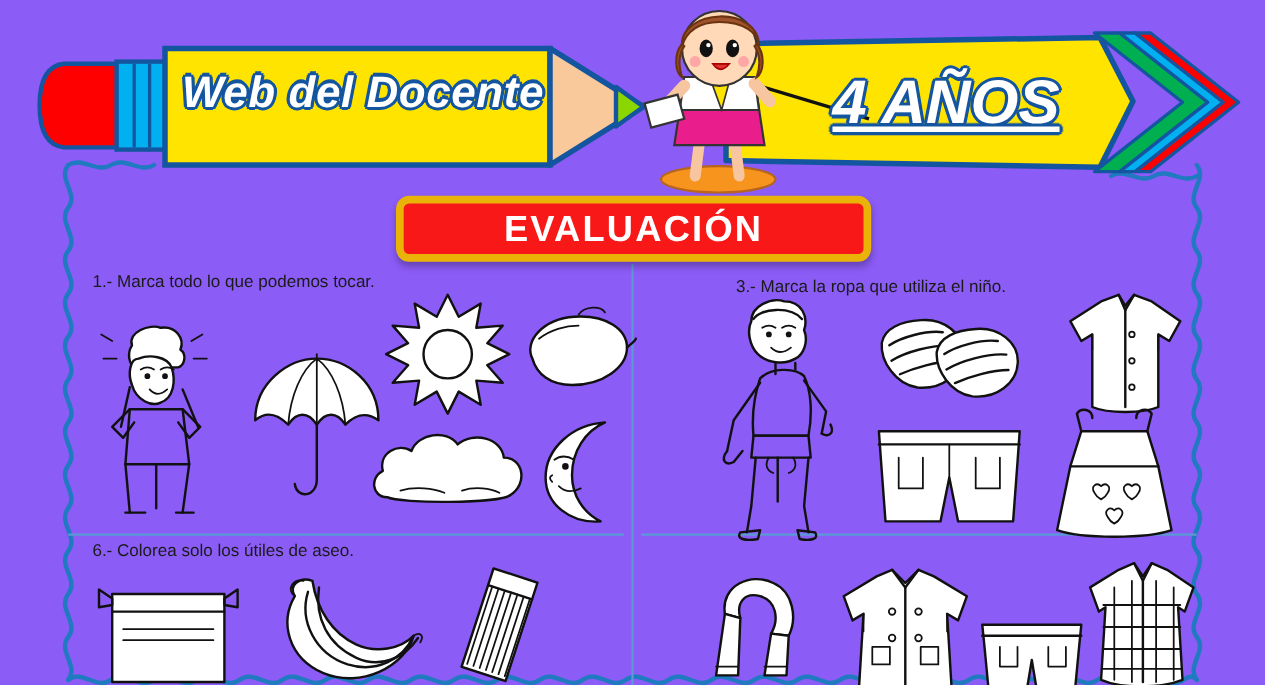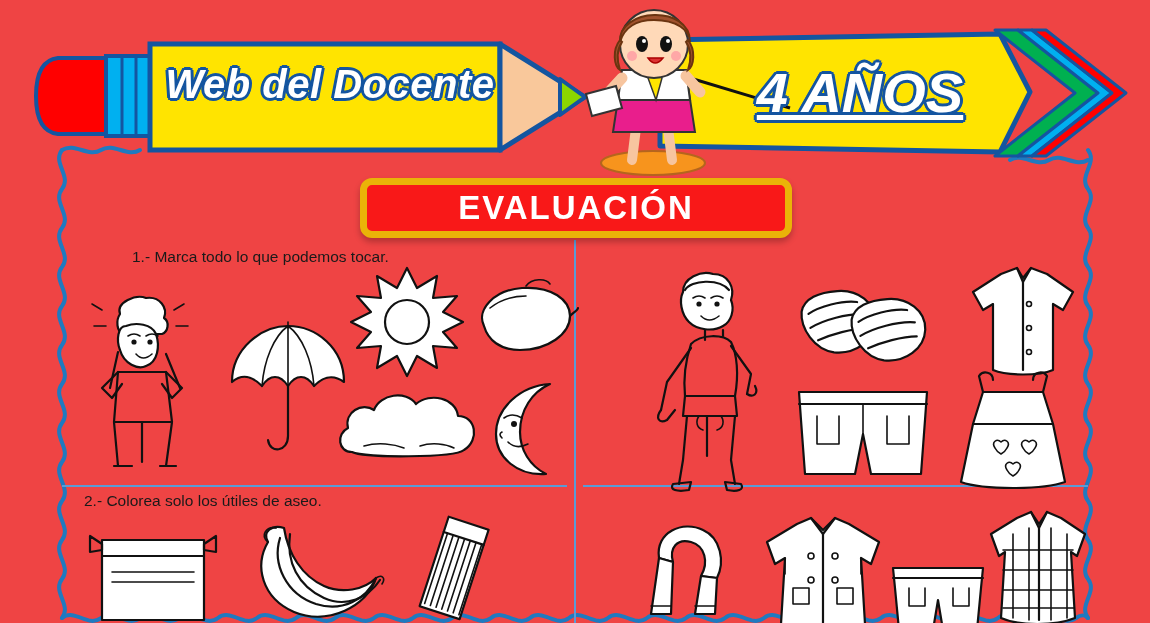--- a/index.html
+++ b/index.html
@@ -7,21 +7,21 @@
     margin: 0; padding: 0;
     width: 1150px; height: 623px;
     overflow: hidden;
     background: #ffffff;
     font-family: "Liberation Sans", sans-serif;
   }
   #page {
     position: relative;
     width: 1150px;
     height: 623px;
-    background: #ef4444;
+    background: #8b5cf6;
   }
 
   
   .border-svg {
     position: absolute;
     left: 0; top: 0;
     width: 1150px; height: 623px;
     pointer-events: none;
     z-index: 1;
   }
@@ -123,21 +123,21 @@
     width: 505px;
     height: 2px;
     background: #5b9bd5;
   }
   .q-text {
     font-size: 15.5px;
     color: #1a1a1a;
     font-family: "Liberation Sans", sans-serif;
     white-space: nowrap;
   }
-  .q1 { position: absolute; left: 22px; top: 8px; margin-left: 48px; }
+  .q1 { position: absolute; left: 22px; top: 8px; }
   .q2 { position: absolute; left: 22px; top: 252px; }
   .q3 { position: absolute; left: 86px; top: 12px; }
   .q4 { position: absolute; left: 86px; top: 252px; }
 
   .art { position: absolute; }
   svg { display: block; overflow: visible; }
   .ln { fill: none; stroke: #111111; stroke-width: 2.2; stroke-linecap: round; stroke-linejoin: round; }
   .ln-thin { fill: none; stroke: #111111; stroke-width: 1.6; stroke-linecap: round; stroke-linejoin: round; }
   .fillw { fill: #ffffff; stroke: #111111; stroke-width: 2.2; stroke-linejoin: round; }
   .fillb { fill: #111111; }
@@ -310,21 +310,21 @@
       <div class="art" style="left:412px; top:140px;">
         <svg width="110" height="100" viewBox="0 0 110 100">
           <path class="fillw" d="M76,4 C46,6 22,28 22,54 C22,78 44,96 72,94 C56,86 46,70 46,52 C46,30 58,12 76,4 Z"></path>
           <circle class="fillb" cx="40" cy="44" r="3"></circle>
           <path class="ln-thin" d="M30,38 Q38,32 48,38"></path>
           <path class="ln-thin" d="M34,62 Q42,70 54,64"></path>
           <path class="ln-thin" d="M28,52 Q24,54 28,58"></path>
         </svg>
       </div>
 
-      <div class="q-text q2">2.- Colorea solo los útiles de aseo.</div>
+      <div class="q-text q2">6.- Colorea solo los útiles de aseo.</div>
 
       <div class="art" style="left:26px; top:286px;">
         <svg width="130" height="100" viewBox="0 0 130 100">
           <path class="fillw" d="M14,14 L116,14 L116,94 L14,94 Z"></path>
           <path class="ln" d="M14,30 L116,30"></path>
           <path class="ln-thin" d="M24,46 L106,46 M24,56 L106,56"></path>
           <path class="ln" d="M14,18 L2,10 L2,26 L14,24 Z M116,18 L128,10 L128,26 L116,24 Z"></path>
         </svg>
       </div>
 
@@ -344,20 +344,21 @@
             <path class="fillw" d="M40,10 L82,10 L82,104 L40,104 Z"></path>
             <path class="ln" d="M40,26 L82,26"></path>
             <path class="ln-thin" d="M44,26 L44,100 M50,26 L50,100 M56,26 L56,100 M62,26 L62,100 M68,26 L68,100 M74,26 L74,100 M80,26 L80,100"></path>
           </g>
         </svg>
       </div>
     </div>
 
     <div class="col col-right">
 
+      <div class="q-text q3">3.- Marca la ropa que utiliza el niño.</div>
 
       <div class="art" style="left:60px; top:30px;">
         <svg width="130" height="225" viewBox="0 0 130 225">
           <path class="fillw" d="M40,22 C40,8 58,0 70,4 C86,4 92,18 88,30 C92,40 88,52 80,56 C70,62 54,60 46,52 C38,44 36,30 40,22 Z"></path>
           <path class="ln" d="M42,20 C48,10 76,8 86,20"></path>
           <circle class="fillb" cx="56" cy="34" r="2.6"></circle>
           <circle class="fillb" cx="74" cy="34" r="2.6"></circle>
           <path class="ln-thin" d="M50,28 Q56,24 62,28 M68,28 Q74,24 80,28"></path>
           <path class="ln-thin" d="M58,46 Q66,54 76,46"></path>
           <path class="ln" d="M62,60 L62,70 M80,60 L80,66"></path>

